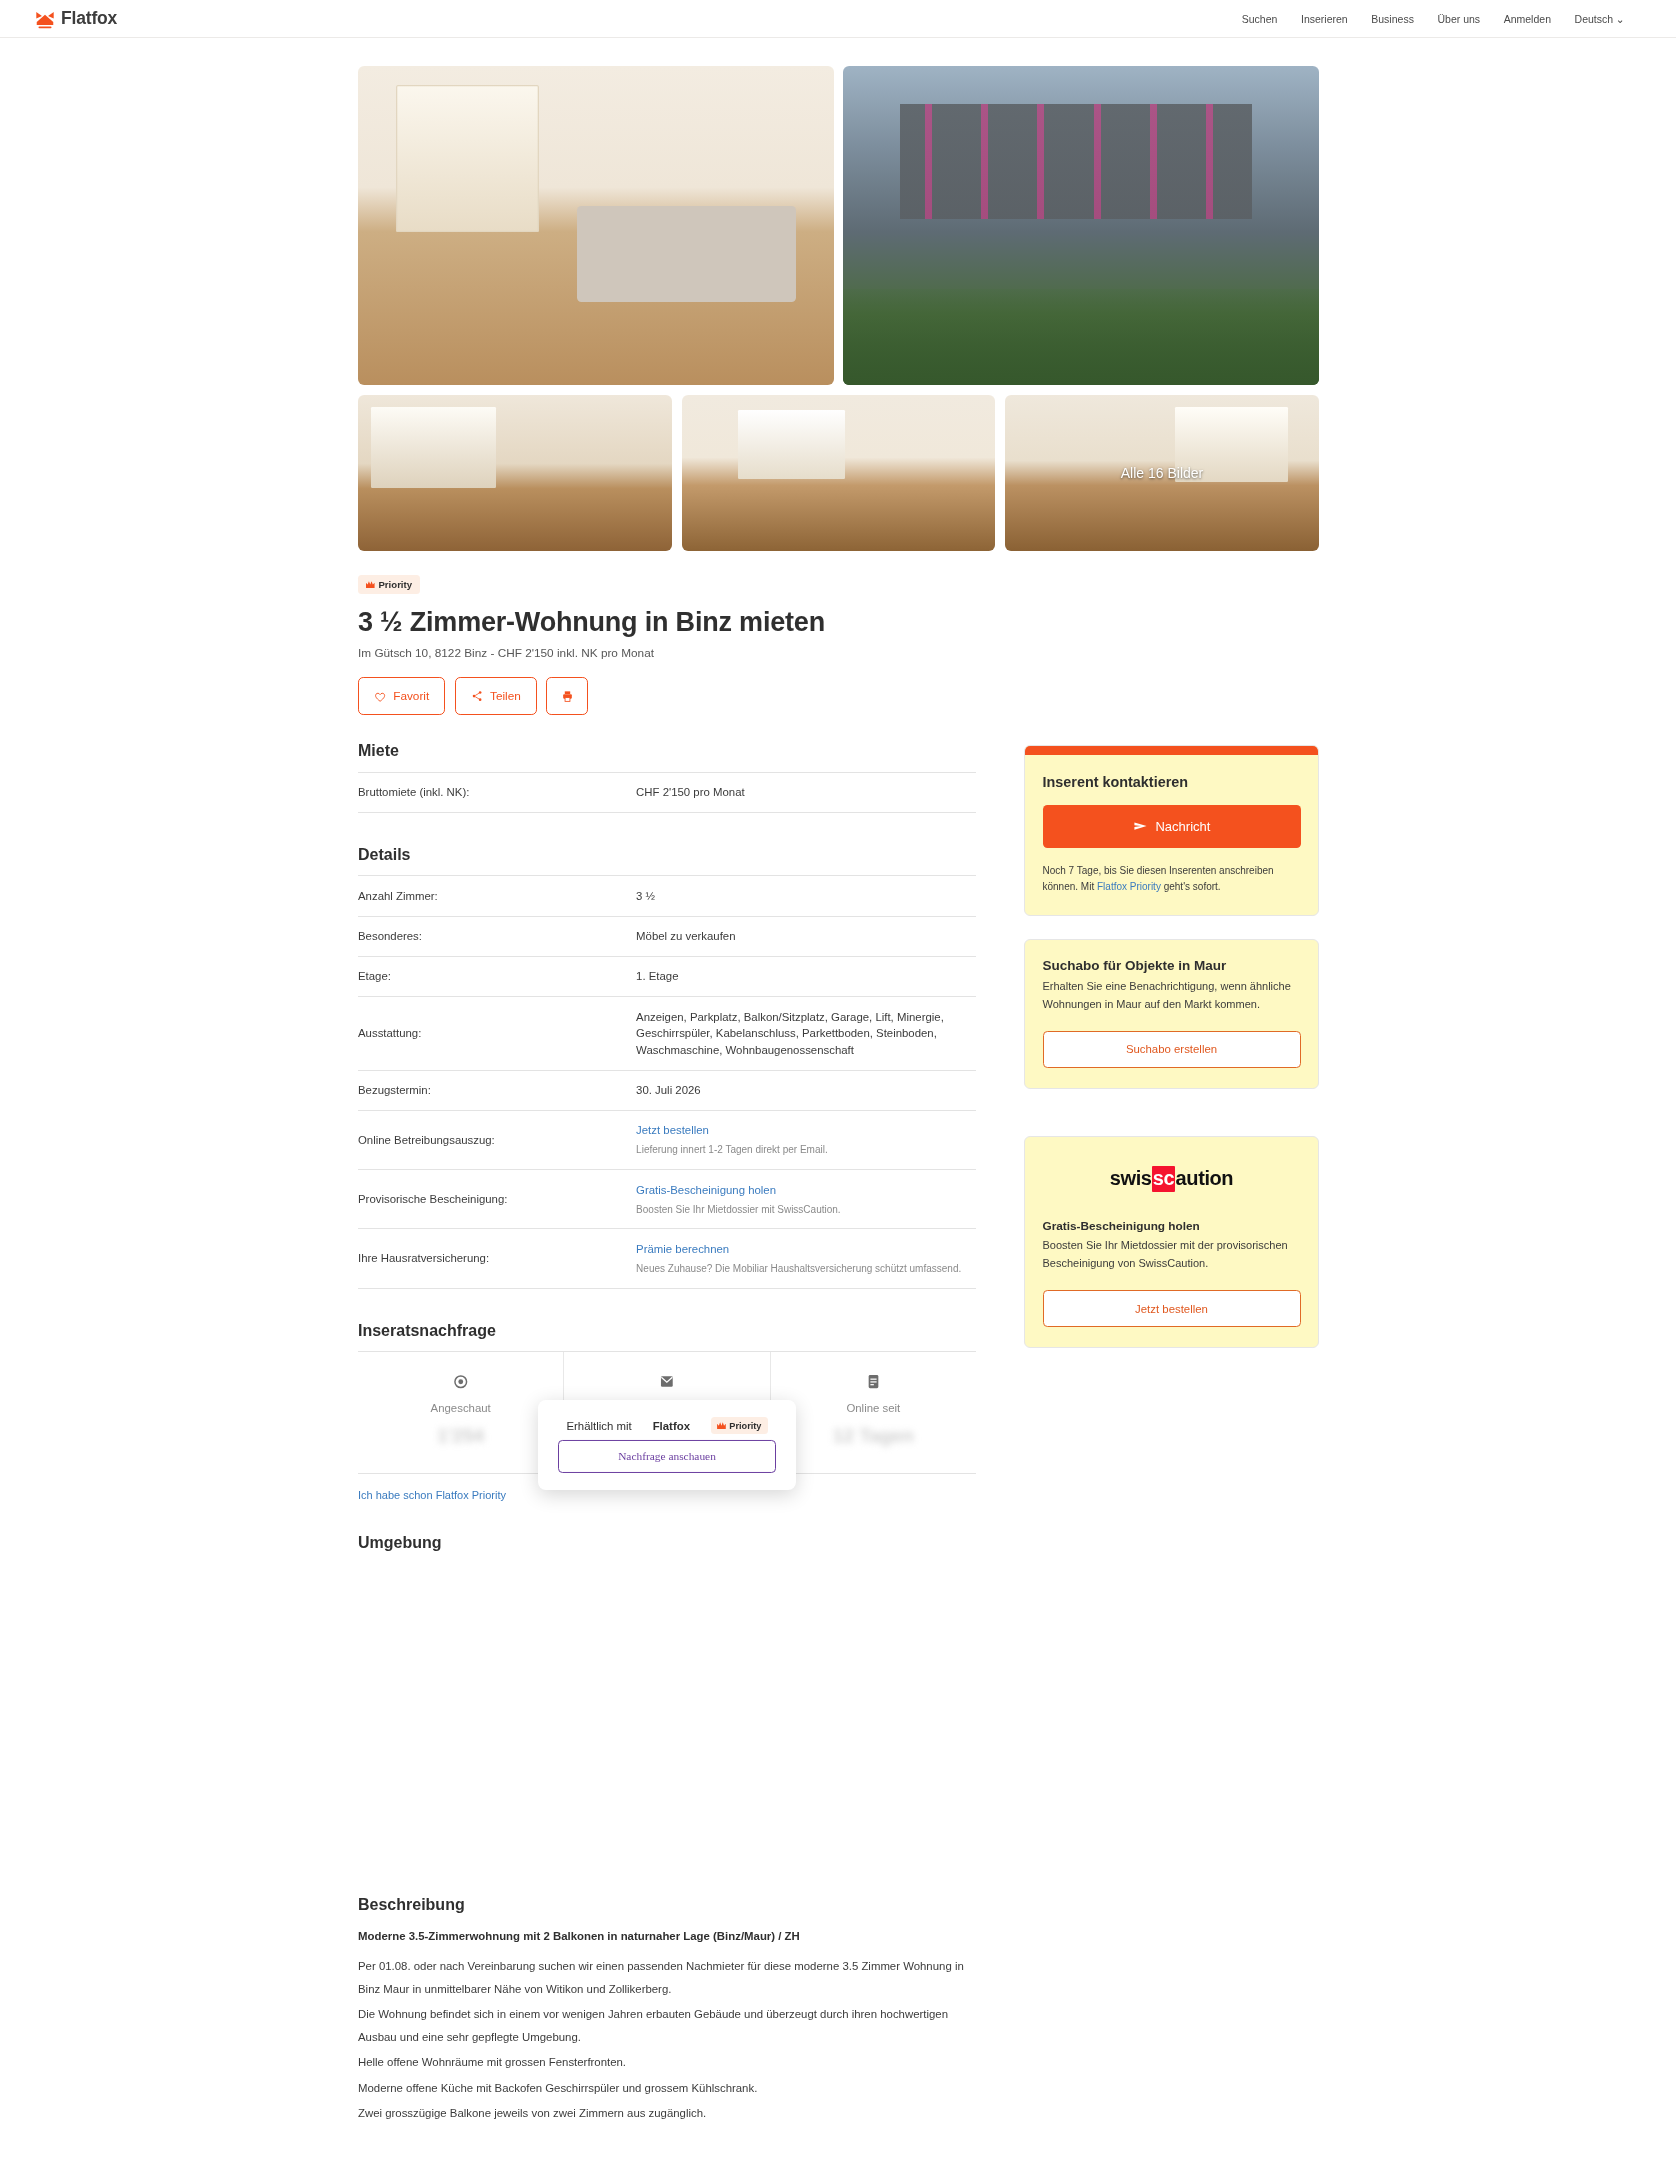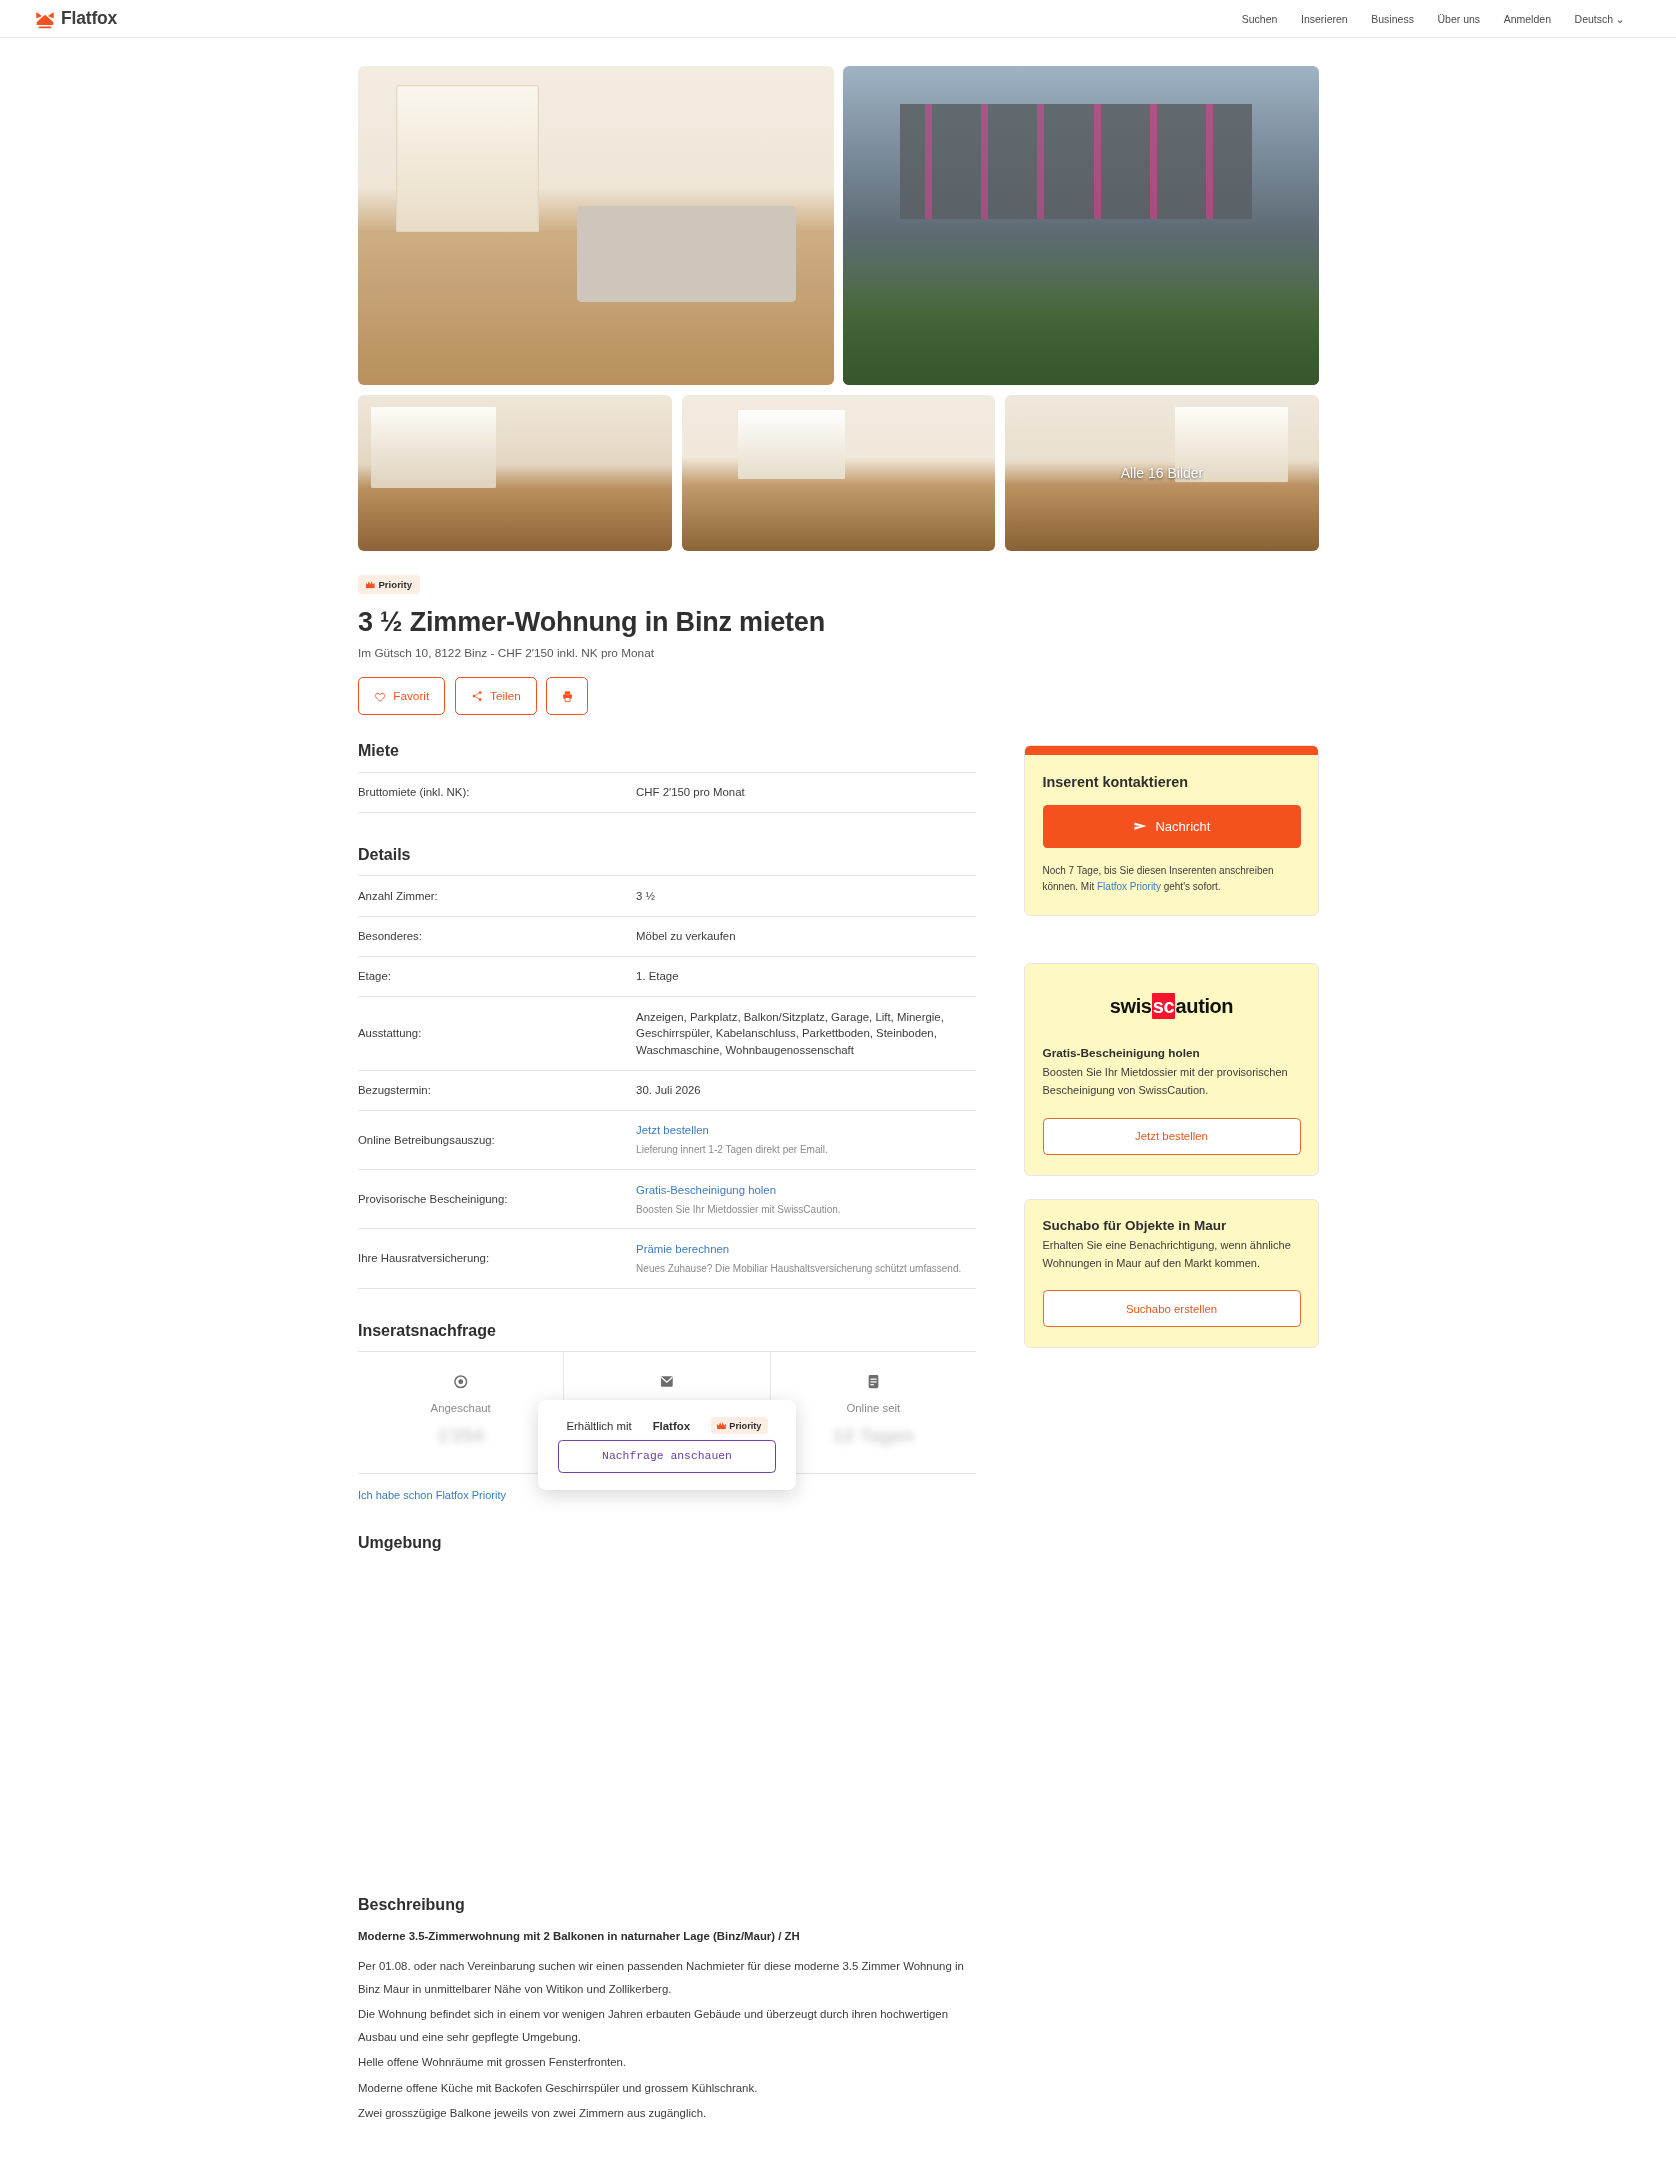--- a/index.html
+++ b/index.html
@@ -110,21 +110,21 @@
   .demand-overlay{
     position:absolute;left:50%;top:47%;transform:translate(-50%,-10%);
     background:#fff;border-radius:7.9px;box-shadow:0 4.4px 19px rgba(0,0,0,.16);
     padding:17.5px 20px;text-align:center;width:258px
   }
   .ov-line{display:flex;align-items:center;justify-content:center;gap:21px;font-size:11.4px;color:#2f2f2f;white-space:nowrap}
   .ov-line b{font-weight:700}
   .ov-badge{display:inline-flex;align-items:center;gap:3.5px;background:#fdeee4;border-radius:3.5px;padding:3.1px 6.1px;font-size:9.2px;font-weight:700}
   .ov-btn{
     margin-top:6px;border:0.7px solid #6b3fa0;color:#6b3fa0;background:#fff;border-radius:4.4px;
-    height:33px;width:100%;font-size:11.4px;cursor:pointer;font-family:Liberation Mono, monospace
+    height:33px;width:100%;font-size:11.4px;cursor:pointer;font-family:Liberation Serif, serif
   }
   .have-priority{display:block;margin-top:15px;font-size:11px;color:#3a7bbf}
 
   
   .map-area{height:332px;width:100%;background:#fff}
 
   
   .desc p{font-size:11.4px;line-height:2.0;color:#3b3b3b;margin:0 0 2.6px}
   .desc p.lead{font-weight:700;color:#2f2f2f;margin-bottom:7px}
 
@@ -376,41 +376,41 @@
             <button class="btn-primary">
               <svg width="15" height="12.2" viewBox="0 0 24 20">
                   <path d="M2 4 L22 10 L2 16 L2 11.5 L13 10 L2 8.5 Z" fill="#fff"></path>
                 </svg>
               <span>Nachricht</span>
             </button>
             <div class="card-note"><span>Noch 7 Tage, bis Sie diesen Inserenten anschreiben können. Mit </span><a class="lnk">Flatfox Priority</a><span> geht's sofort.</span></div>
           </div>
         </div>
 
+        <div class="card suchabo">
+          <div class="card-body">
+            <div class="card-h" style="font-size:13.5px">Suchabo für Objekte in Maur</div>
+            <div class="card-sub-p">Erhalten Sie eine Benachrichtigung, wenn ähnliche Wohnungen in Maur auf den Markt kommen.</div>
+            <button class="btn-outline">Suchabo erstellen</button>
+          </div>
+        </div>
+
         <div class="card swiss">
           <div class="card-body">
             <div class="sc-logo">
               <span class="sc-word">
                   <span>swis</span>
                   <span class="sc-mark">sc</span>
                   <span>aution</span>
                 </span>
             </div>
             <div class="card-sub-h">Gratis-Bescheinigung holen</div>
             <div class="card-sub-p">Boosten Sie Ihr Mietdossier mit der provisorischen Bescheinigung von SwissCaution.</div>
             <button class="btn-outline">Jetzt bestellen</button>
           </div>
         </div>
 
-        <div class="card suchabo">
-          <div class="card-body">
-            <div class="card-h" style="font-size:13.5px">Suchabo für Objekte in Maur</div>
-            <div class="card-sub-p">Erhalten Sie eine Benachrichtigung, wenn ähnliche Wohnungen in Maur auf den Markt kommen.</div>
-            <button class="btn-outline">Suchabo erstellen</button>
-          </div>
-        </div>
-
       </div>
     </div>
   </div>
 
 </div>
 
 
 </body></html>

